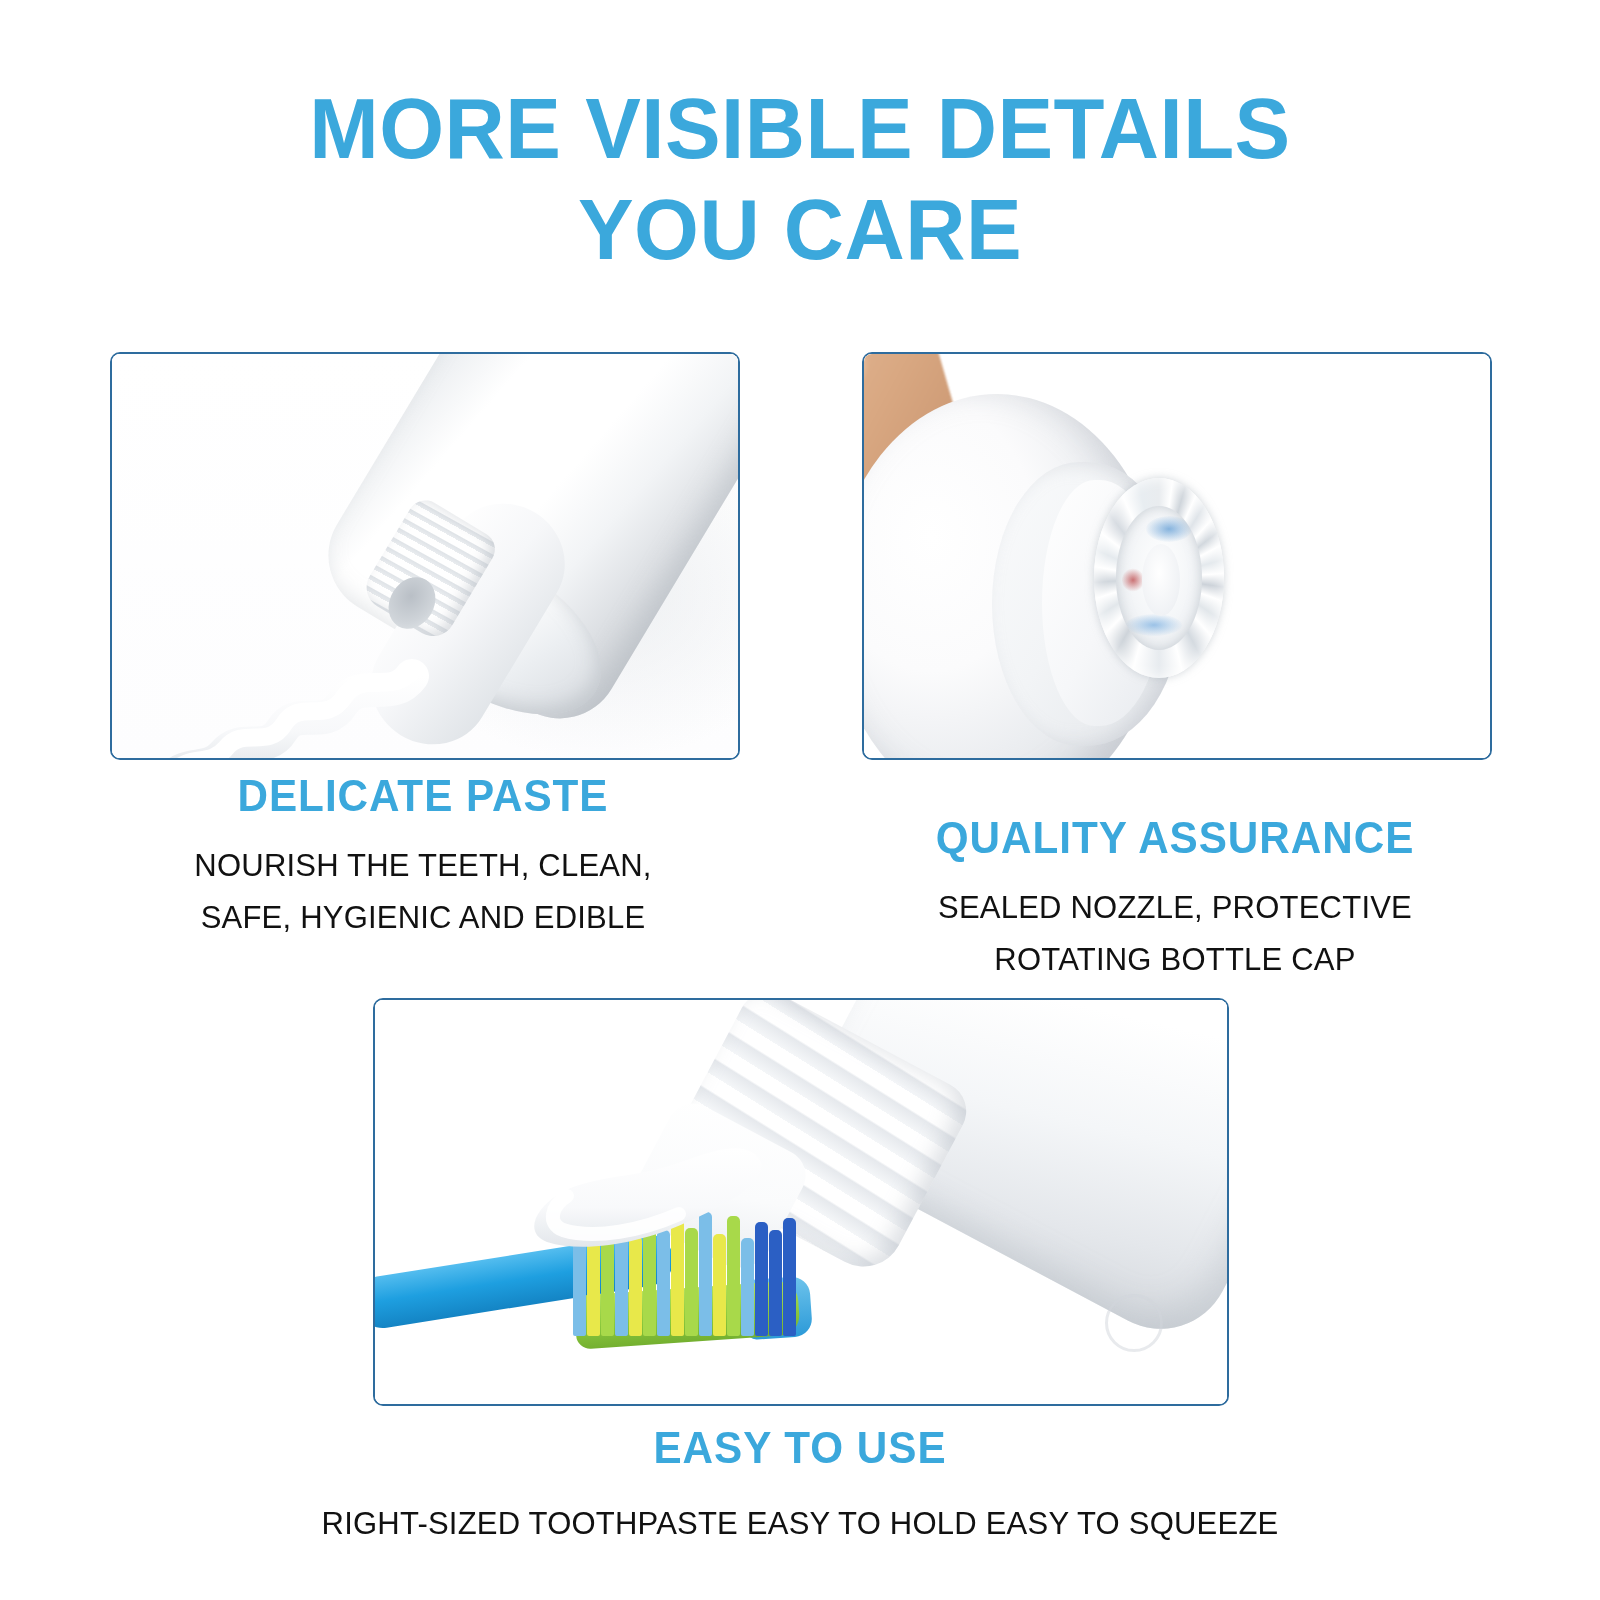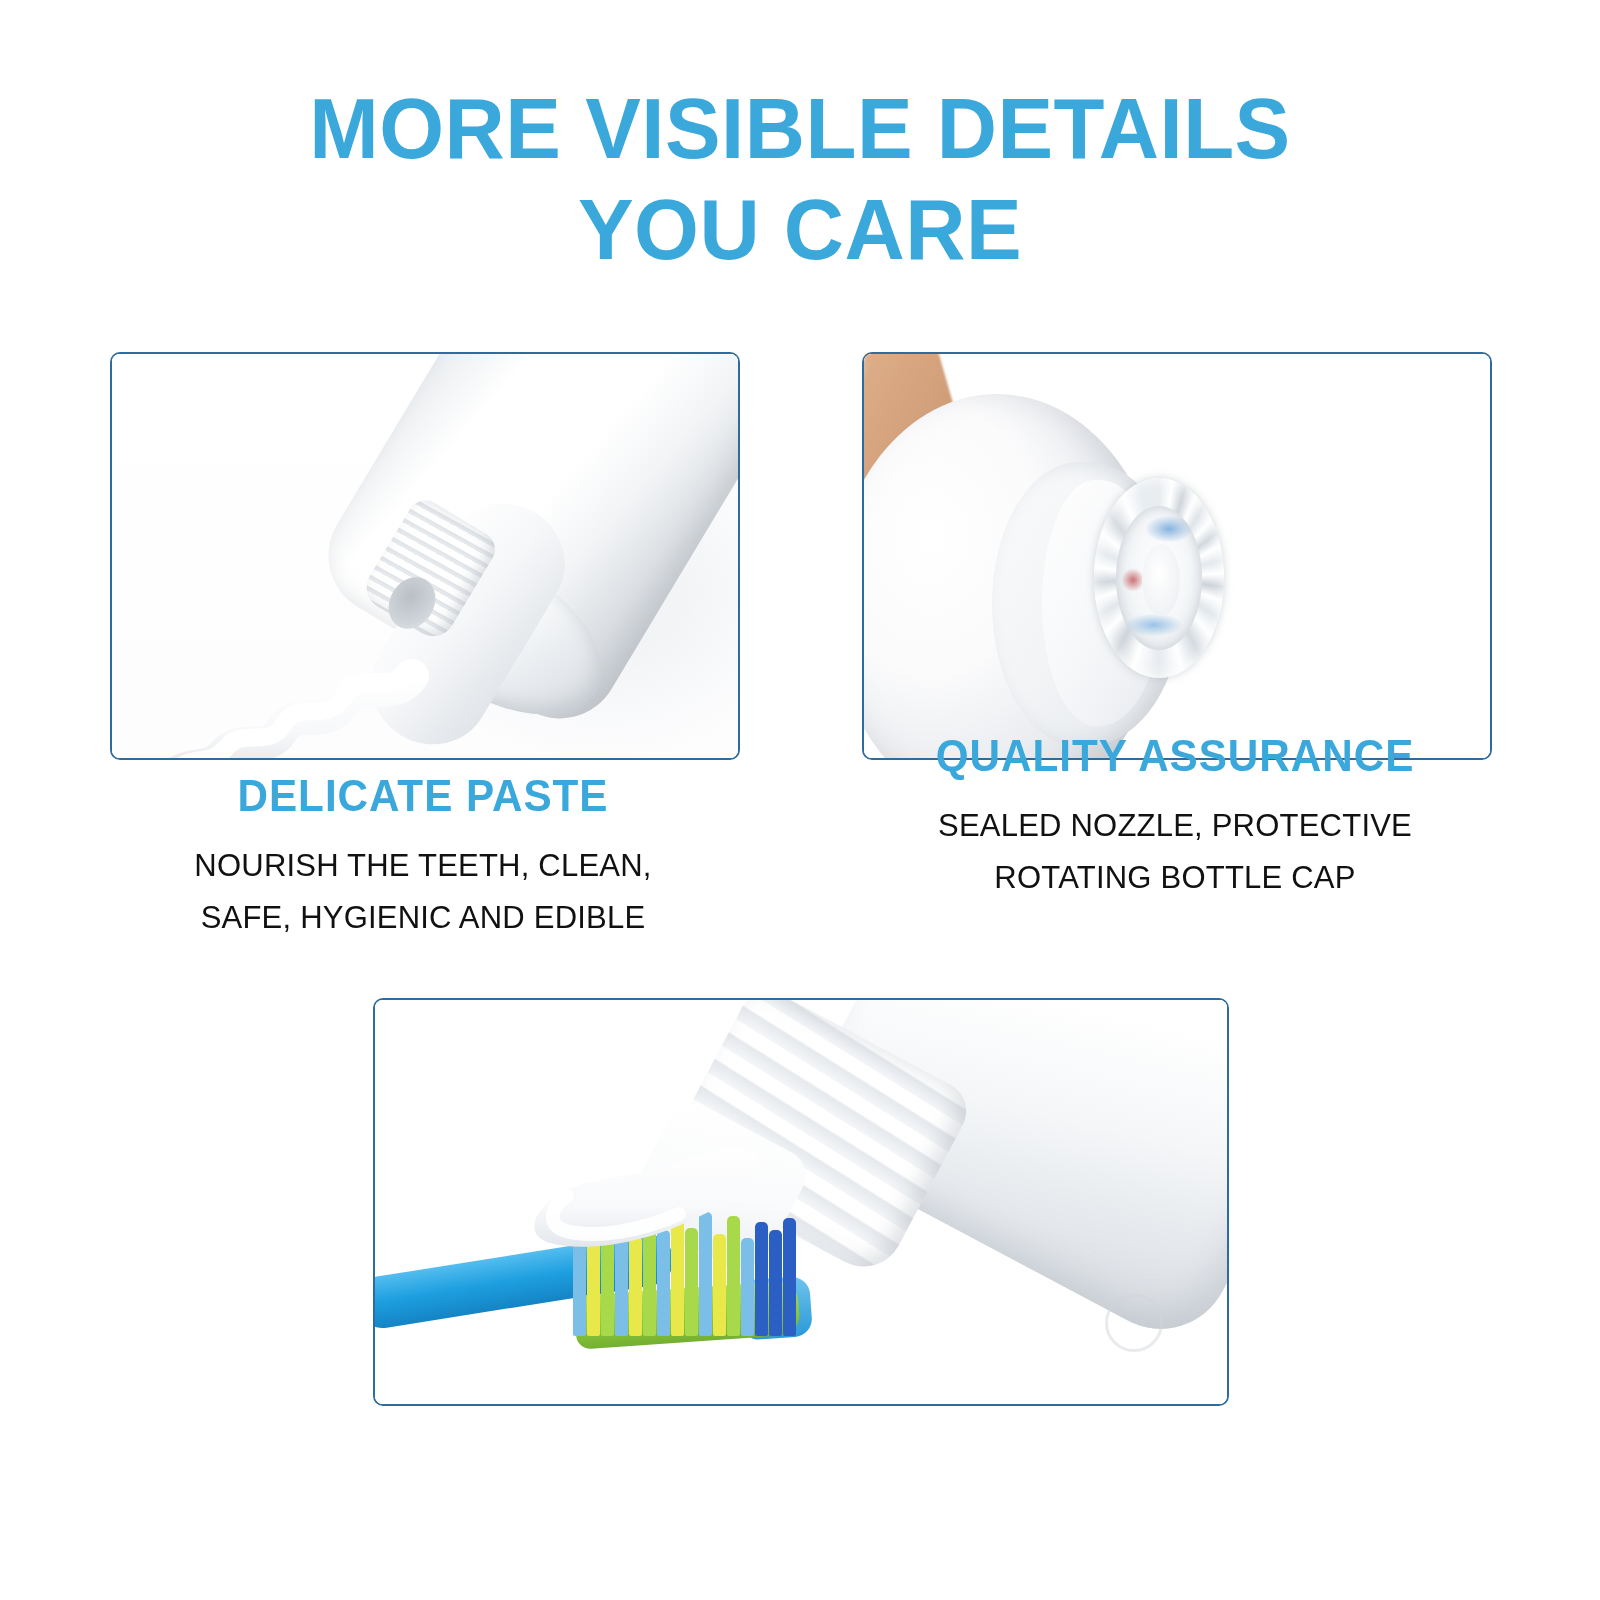--- a/index.html
+++ b/index.html
@@ -81,21 +81,21 @@
     font-size: 32px;
     font-weight: 400;
     line-height: 1.62;
     letter-spacing: 0.2px;
     margin-top: 20px;
     transform: scaleX(0.97);
   }
   .cap-body .bl { display: block; white-space: nowrap; }
 
   .cap-a { left: 110px; top: 772px; width: 626px; }
-  .cap-b { left: 862px; top: 732px; width: 626px; }
+  .cap-b { left: 862px; top: 814px; width: 626px; }
   .cap-c { left: 240px; top: 1424px; width: 1120px; }
   .cap-c .cap-body { margin-top: 26px; }
 
   
   .p1-bg {
     position: absolute; inset: 0;
     background:
       radial-gradient(ellipse 300px 240px at 78% 58%, rgba(222,226,230,.55) 0%, rgba(255,255,255,0) 72%),
       linear-gradient(180deg,#ffffff 0%,#fdfdfe 100%);
   }
@@ -427,14 +427,20 @@
         <path d="M300 24 C 280 10 250 24 214 36 C 176 48 134 46 104 64
                  C 78 80 70 104 92 112 C 130 124 190 112 232 92
                  C 272 74 312 54 306 32 Z" fill="url(#pg3)"></path>
         <path d="M112 66 C 96 76 92 94 108 100 C 140 110 188 100 224 84" fill="none" stroke="#ffffff" stroke-width="14" stroke-linecap="round" opacity=".9"></path>
       </svg>
 
       <div class="p3-mark"></div>
     </div>
   </div>
 
+  <div class="caption cap-c">
+    <div class="cap-title">EASY TO USE</div>
+    <div class="cap-body">
+      <span class="bl">RIGHT-SIZED TOOTHPASTE EASY TO HOLD EASY TO SQUEEZE</span>
+    </div>
+  </div>
 
 </div>
 
 </body></html>

